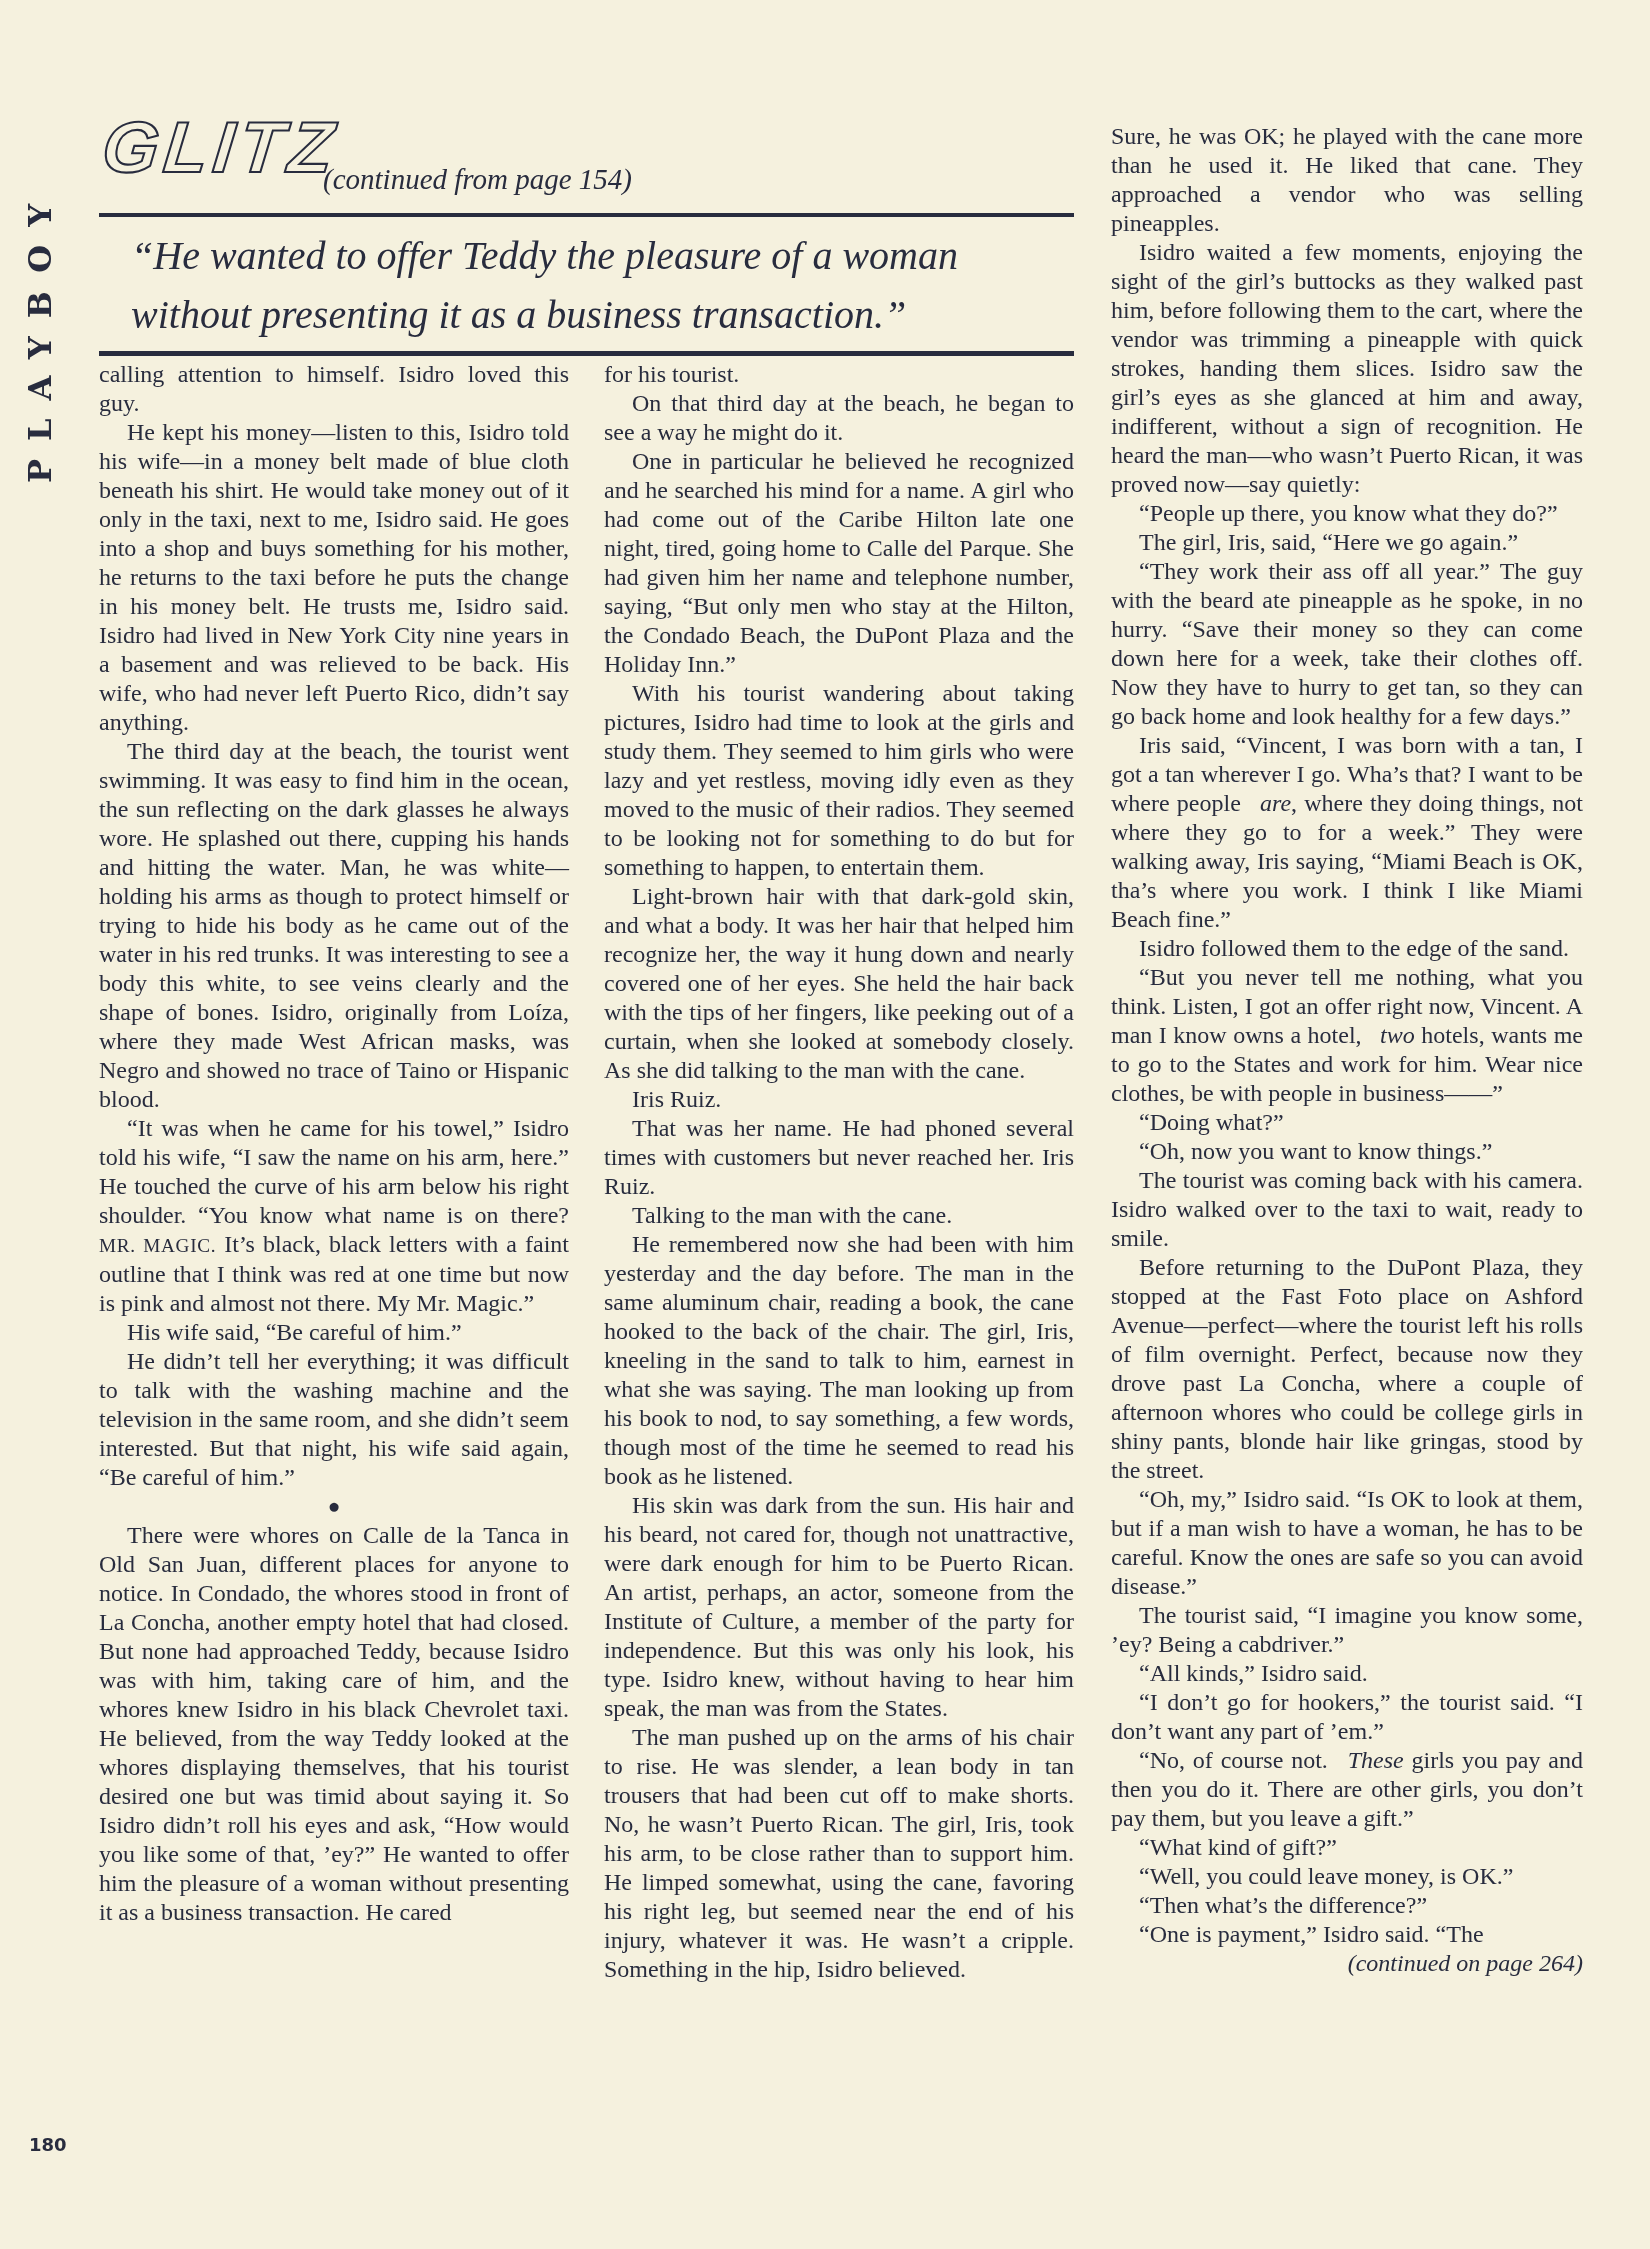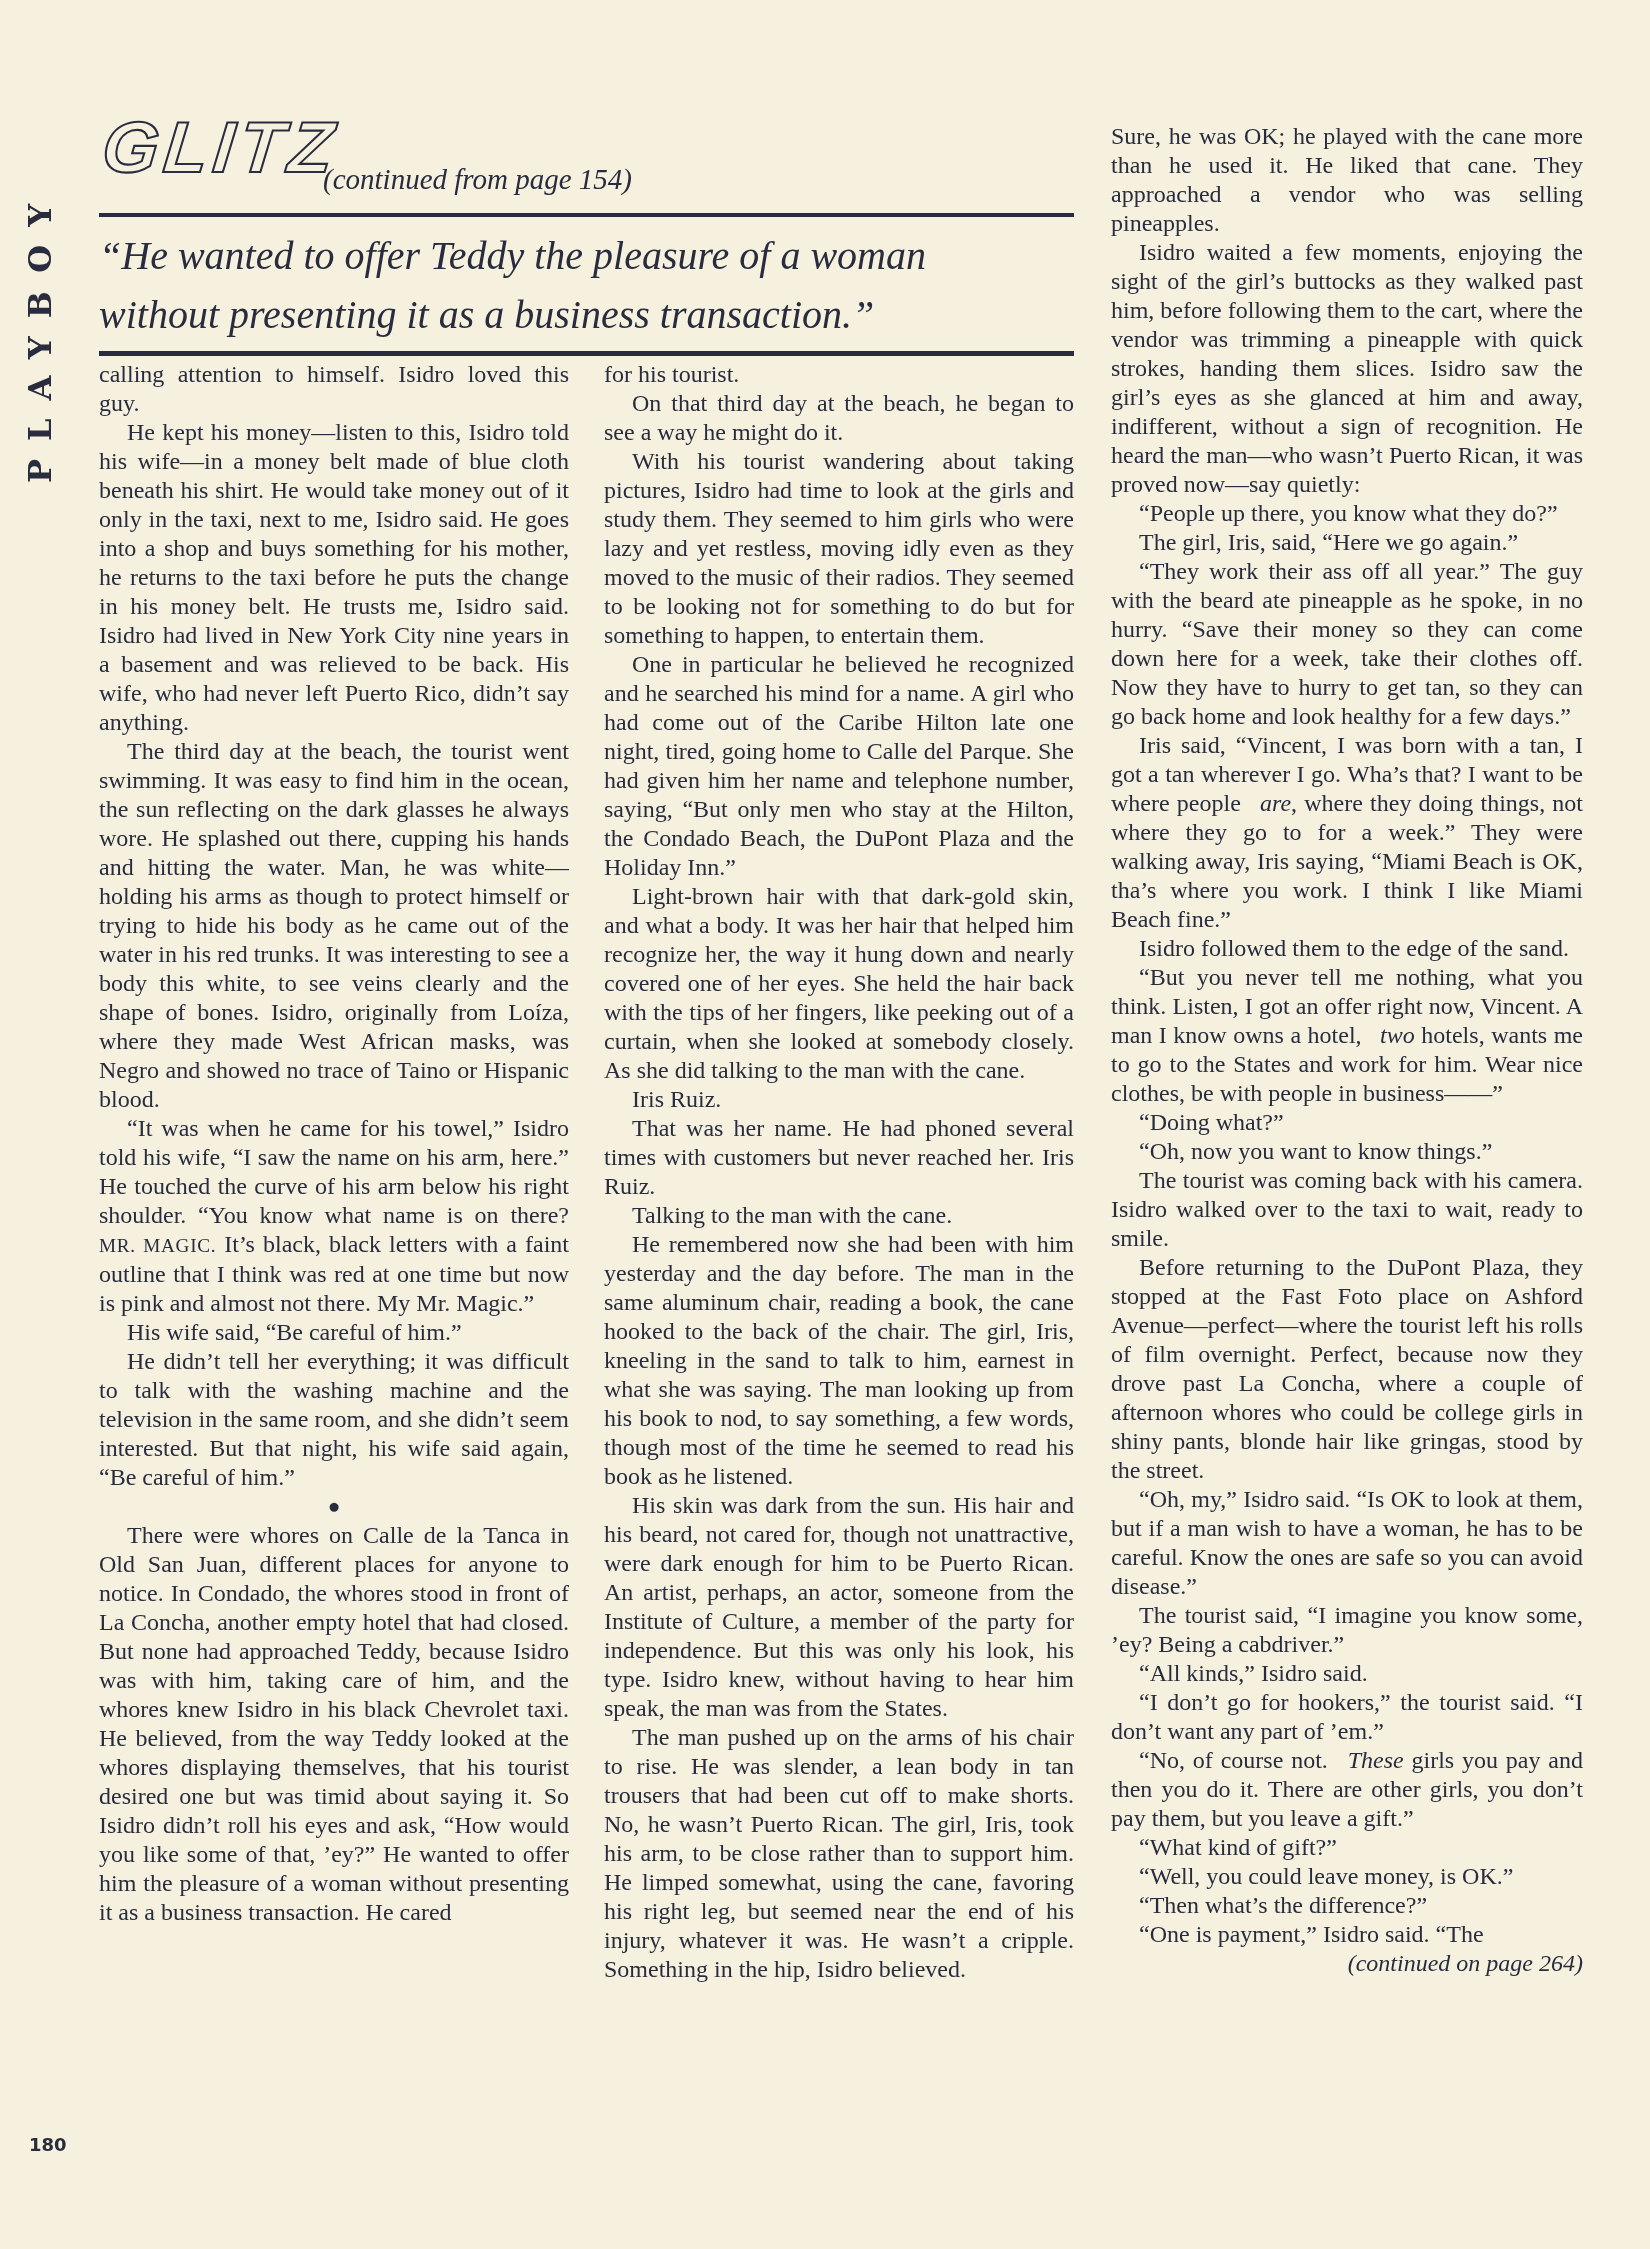--- a/index.html
+++ b/index.html
@@ -64,21 +64,21 @@
   }
   .rule-top{margin-top:12.5px;}
   .pull-quote{
     margin:0;
     padding:9.7px 0 7px 0;
     font-style:italic;
     font-size:40px;
     line-height:59px;
     color:var(--ink);
   }
-  .pull-quote .pq-line{display:block;}
+  .pull-quote .pq-line{display:block;margin-left:32px;}
   .column{
     position:absolute;
     font-size:24px;
     line-height:29px;
     text-align:justify;
   }
   .col-1{left:99px;top:360px;width:470px;}
   .col-2{left:604px;top:360px;width:470px;}
   .col-3{left:1111px;top:122px;width:472px;}
   .column p{
@@ -136,22 +136,22 @@
     <p class="indent">“It was when he came for his towel,” Isidro told his wife, “I saw the name on his arm, here.” He touched the curve of his arm below his right shoulder. “You know what name is on there? <span class="sc">MR. MAGIC.</span> It’s black, black letters with a faint outline that I think was red at one time but now is pink and almost not there. My Mr. Magic.”</p>
     <p class="indent">His wife said, “Be careful of him.”</p>
     <p class="indent">He didn’t tell her everything; it was difficult to talk with the washing machine and the television in the same room, and she didn’t seem interested. But that night, his wife said again, “Be careful of him.”</p>
     <p class="bullet">●</p>
     <p class="indent">There were whores on Calle de la Tanca in Old San Juan, different places for anyone to notice. In Condado, the whores stood in front of La Concha, another empty hotel that had closed. But none had approached Teddy, because Isidro was with him, taking care of him, and the whores knew Isidro in his black Chevrolet taxi. He believed, from the way Teddy looked at the whores displaying themselves, that his tourist desired one but was timid about saying it. So Isidro didn’t roll his eyes and ask, “How would you like some of that, ’ey?” He wanted to offer him the pleasure of a woman without presenting it as a business transaction. He cared</p>
   </div>
 
 <div class="column col-2">
     <p class="noindent">for his tourist.</p>
     <p class="indent">On that third day at the beach, he began to see a way he might do it.</p>
+    <p class="indent">One in particular he believed he recognized and he searched his mind for a name. A girl who had come out of the Caribe Hilton late one night, tired, going home to Calle del Parque. She had given him her name and telephone number, saying, “But only men who stay at the Hilton, the Condado Beach, the DuPont Plaza and the Holiday Inn.”</p>
     <p class="indent">With his tourist wandering about taking pictures, Isidro had time to look at the girls and study them. They seemed to him girls who were lazy and yet restless, moving idly even as they moved to the music of their radios. They seemed to be looking not for something to do but for something to happen, to entertain them.</p>
-    <p class="indent">One in particular he believed he recognized and he searched his mind for a name. A girl who had come out of the Caribe Hilton late one night, tired, going home to Calle del Parque. She had given him her name and telephone number, saying, “But only men who stay at the Hilton, the Condado Beach, the DuPont Plaza and the Holiday Inn.”</p>
     <p class="indent">Light-brown hair with that dark-gold skin, and what a body. It was her hair that helped him recognize her, the way it hung down and nearly covered one of her eyes. She held the hair back with the tips of her fingers, like peeking out of a curtain, when she looked at somebody closely. As she did talking to the man with the cane.</p>
     <p class="indent">Iris Ruiz.</p>
     <p class="indent">That was her name. He had phoned several times with customers but never reached her. Iris Ruiz.</p>
     <p class="indent">Talking to the man with the cane.</p>
     <p class="indent">He remembered now she had been with him yesterday and the day before. The man in the same aluminum chair, reading a book, the cane hooked to the back of the chair. The girl, Iris, kneeling in the sand to talk to him, earnest in what she was saying. The man looking up from his book to nod, to say something, a few words, though most of the time he seemed to read his book as he listened.</p>
     <p class="indent">His skin was dark from the sun. His hair and his beard, not cared for, though not unattractive, were dark enough for him to be Puerto Rican. An artist, perhaps, an actor, someone from the Institute of Culture, a member of the party for independence. But this was only his look, his type. Isidro knew, without having to hear him speak, the man was from the States.</p>
     <p class="indent">The man pushed up on the arms of his chair to rise. He was slender, a lean body in tan trousers that had been cut off to make shorts. No, he wasn’t Puerto Rican. The girl, Iris, took his arm, to be close rather than to support him. He limped somewhat, using the cane, favoring his right leg, but seemed near the end of his injury, whatever it was. He wasn’t a cripple. Something in the hip, Isidro believed.</p>
   </div>
 
 <div class="column col-3">

